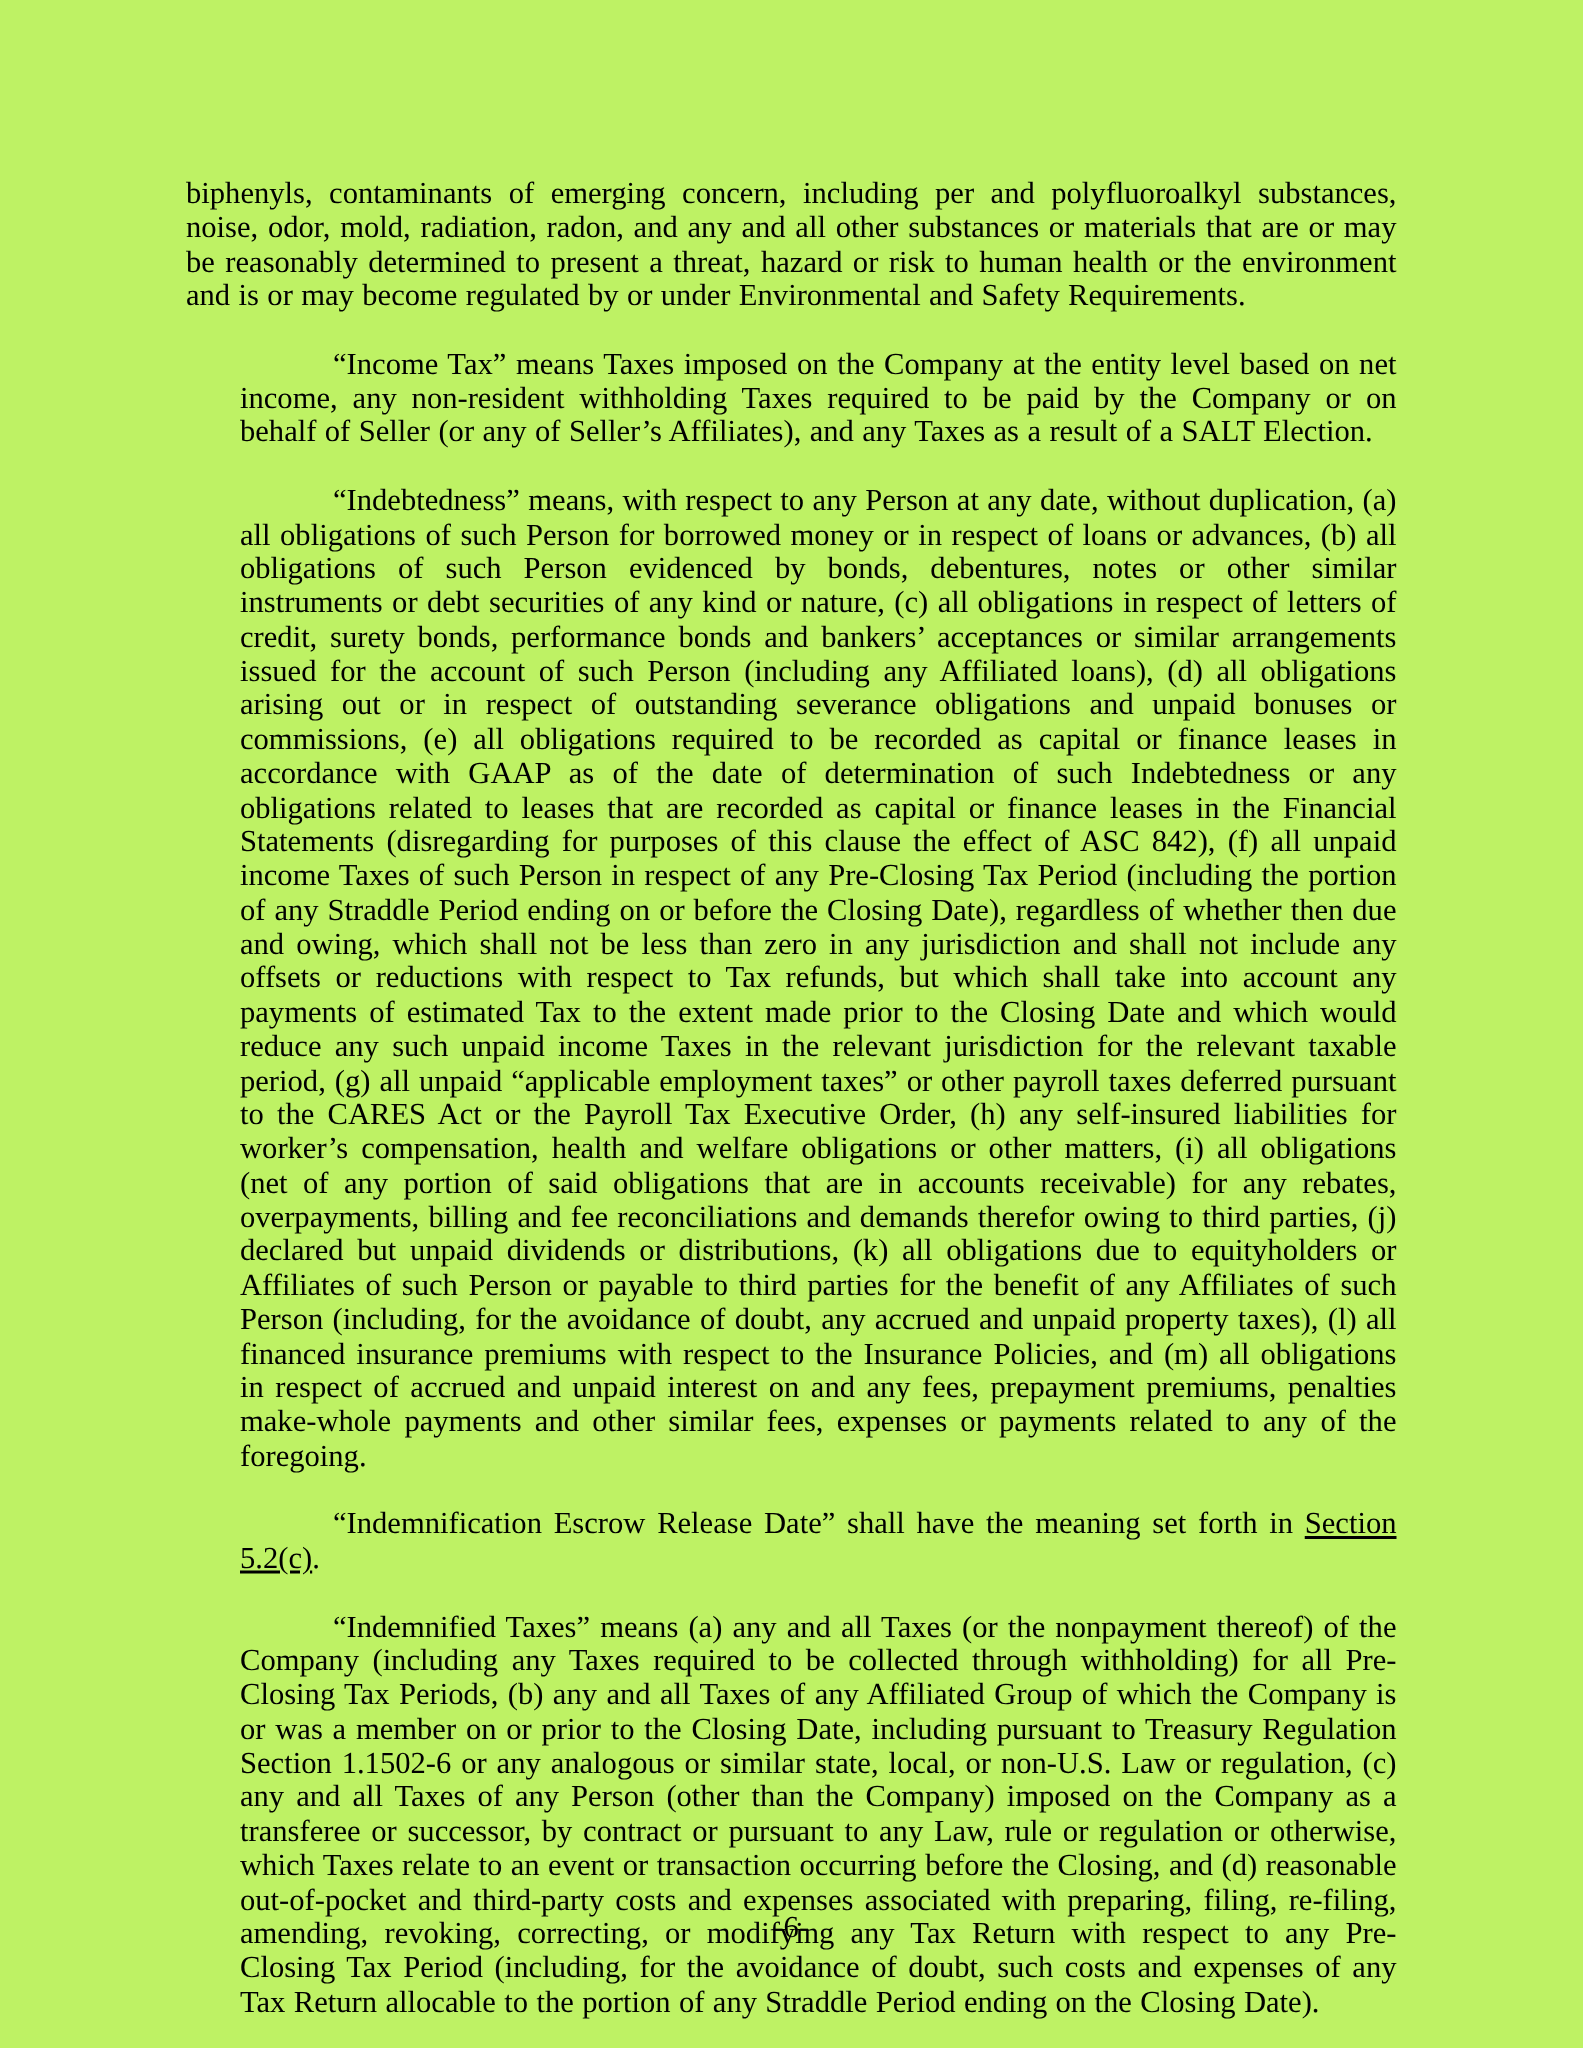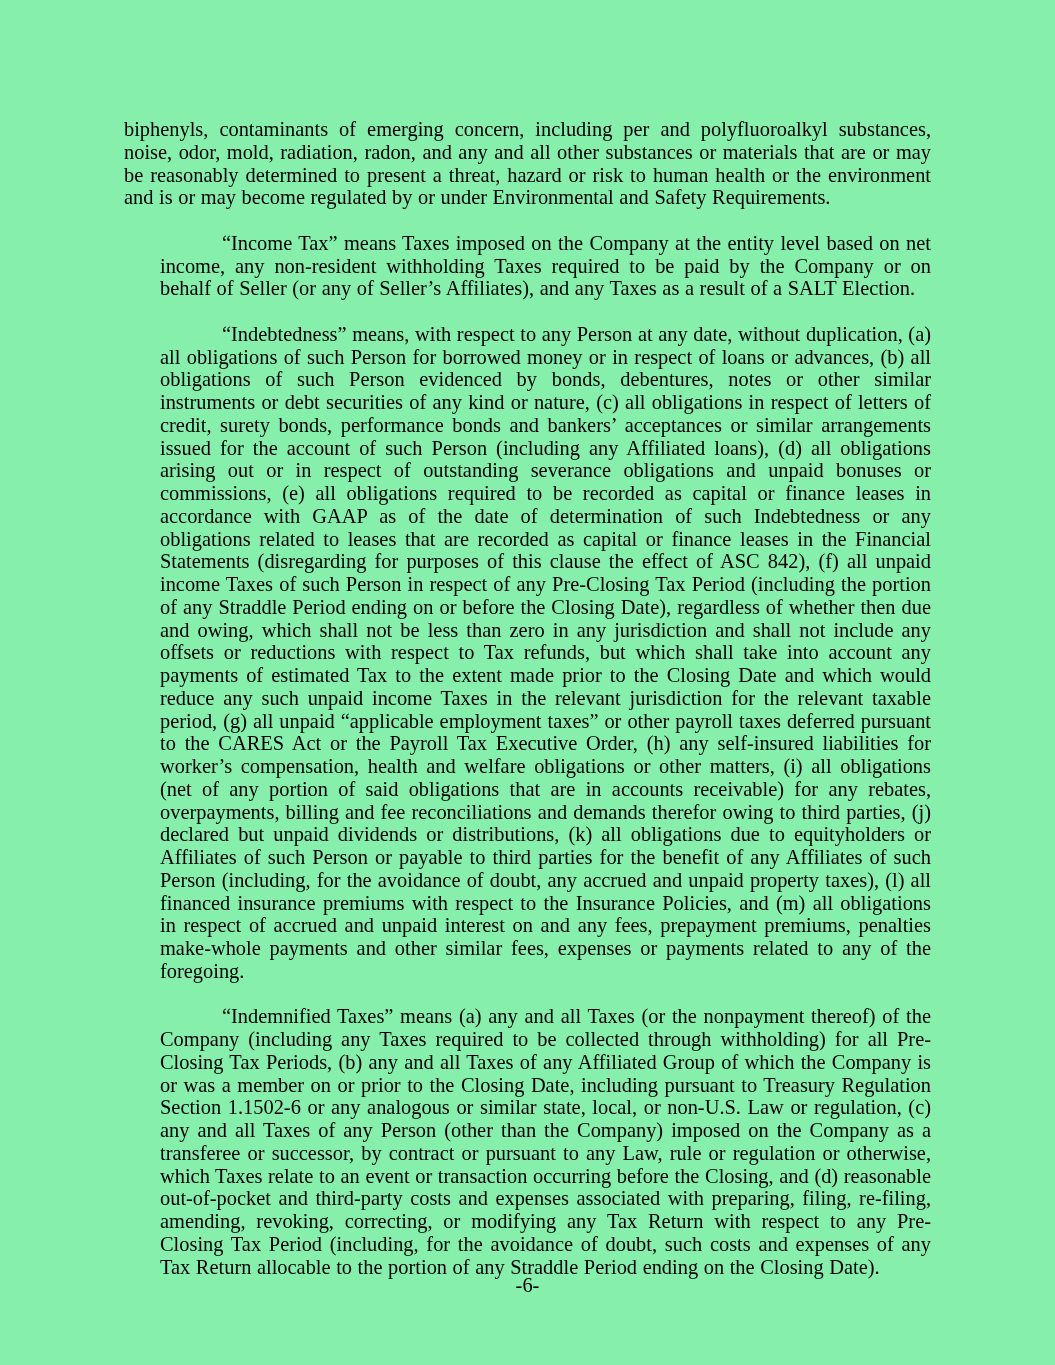--- a/index.html
+++ b/index.html
@@ -4,21 +4,21 @@
 <style>
   html, body {
     margin: 0;
     padding: 0;
     background: #ffffff;
   }
   .page {
     position: relative;
     width: 1055px;
     height: 1365px;
-    background: #86efac;
+    background: #bef264;
     color: #000000;
     font-family: "Liberation Serif", "DejaVu Serif", serif;
     overflow: hidden;
   }
   .content {
     position: absolute;
     left: 124px;
     top: 118px;
     width: 807px;
   }
@@ -57,20 +57,21 @@
 
 <div class="page">
   <div class="content">
     <p class="para no-indent">biphenyls, contaminants of emerging concern, including per and polyfluoroalkyl substances, noise, odor, mold, radiation, radon, and any and all other substances or materials that are or may be reasonably determined to present a threat, hazard or risk to human health or the environment and is or may become regulated by or under Environmental and Safety Requirements.</p>
 
     <p class="para">“Income Tax” means Taxes imposed on the Company at the entity level based on net income, any non-resident withholding Taxes required to be paid by the Company or on behalf of Seller (or any of Seller’s Affiliates), and any Taxes as a result of a SALT Election.</p>
 
     <p class="para">“Indebtedness” means, with respect to any Person at any date, without duplication, (a) all obligations of such Person for borrowed money or in respect of loans or advances, (b) all obligations of such Person evidenced by bonds, debentures, notes or other similar instruments or debt securities of any kind or nature, (c) all obligations in respect of letters of credit, surety bonds, performance bonds and bankers’ acceptances or similar arrangements issued for the account of such Person (including any Affiliated loans), (d) all obligations arising out or in respect of outstanding severance obligations and unpaid bonuses or commissions, (e) all obligations required to be recorded as capital or finance leases in accordance with GAAP as of the date of determination of such Indebtedness or any obligations related to leases that are recorded as capital or finance leases in the Financial Statements (disregarding for purposes of this clause the effect of ASC 842), (f) all unpaid income Taxes of such Person in respect of any Pre-Closing Tax Period (including the portion of any Straddle Period ending on or before the Closing Date), regardless of whether then due and owing, which shall not be less than zero in any jurisdiction and shall not include any offsets or reductions with respect to Tax refunds, but which shall take into account any payments of estimated Tax to the extent made prior to the Closing Date and which would reduce any such unpaid income Taxes in the relevant jurisdiction for the relevant taxable period, (g) all unpaid “applicable employment taxes” or other payroll taxes deferred pursuant to the CARES Act or the Payroll Tax Executive Order, (h) any self-insured liabilities for worker’s compensation, health and welfare obligations or other matters, (i) all obligations (net of any portion of said obligations that are in accounts receivable) for any rebates, overpayments, billing and fee reconciliations and demands therefor owing to third parties, (j) declared but unpaid dividends or distributions, (k) all obligations due to equityholders or Affiliates of such Person or payable to third parties for the benefit of any Affiliates of such Person (including, for the avoidance of doubt, any accrued and unpaid property taxes), (l) all financed insurance premiums with respect to the Insurance Policies, and (m) all obligations in respect of accrued and unpaid interest on and any fees, prepayment premiums, penalties make-whole payments and other similar fees, expenses or payments related to any of the foregoing.</p>
 
 
+    <p class="para"><span>“Indemnification Escrow Release Date” shall have the meaning set forth in </span><span class="section-ref">Section 5.2(c)</span><span>.</span></p>
 
     <p class="para">“Indemnified Taxes” means (a) any and all Taxes (or the nonpayment thereof) of the Company (including any Taxes required to be collected through withholding) for all Pre-Closing Tax Periods, (b) any and all Taxes of any Affiliated Group of which the Company is or was a member on or prior to the Closing Date, including pursuant to Treasury Regulation Section 1.1502-6 or any analogous or similar state, local, or non-U.S. Law or regulation, (c) any and all Taxes of any Person (other than the Company) imposed on the Company as a transferee or successor, by contract or pursuant to any Law, rule or regulation or otherwise, which Taxes relate to an event or transaction occurring before the Closing, and (d) reasonable out-of-pocket and third-party costs and expenses associated with preparing, filing, re-filing, amending, revoking, correcting, or modifying any Tax Return with respect to any Pre-Closing Tax Period (including, for the avoidance of doubt, such costs and expenses of any Tax Return allocable to the portion of any Straddle Period ending on the Closing Date).</p>
   </div>
 
   <div class="footer">
     <span>-6-</span>
   </div>
 </div>
 
 </body></html>

